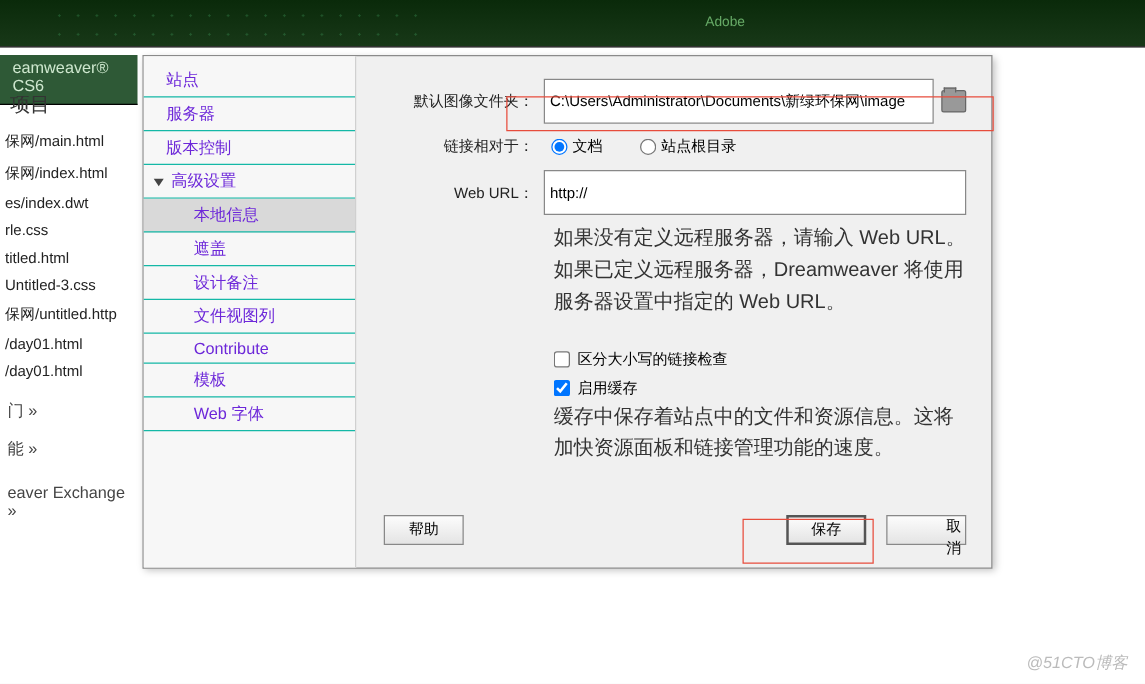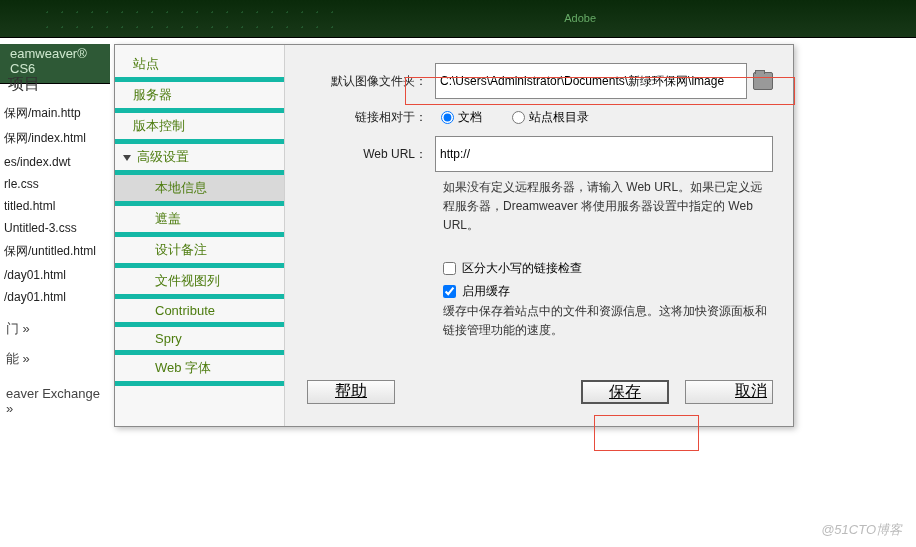--- a/index.html
+++ b/index.html
@@ -11,65 +11,65 @@
 .leftcol { position: absolute; left: 0; top: 68px; width: 113px; }
 .leftcol h3 { font-size: 16px; font-weight: normal; padding: 6px 8px; color: #333; }
 .leftcol .item { padding: 4px 4px; font-size: 12px; color: #222; border-bottom: 0; }
 .leftcol .spacer { height: 6px; }
 .leftcol .brk { color: #444; font-size: 13px; padding: 6px 6px; }
 .modal { position: absolute; left: 114px; top: 44px; width: 680px; background: #f0f0f0; border: 1px solid #8a8a8a; box-shadow: 2px 2px 6px rgba(0,0,0,.25); }
 .titlebar { height: 26px; background: #fff; border-bottom: 1px solid #ccc; display: flex; align-items: center; padding: 0 8px; font-size: 14px; color: #222; }
 .closex { margin-left: auto; font-size: 16px; color: #333; cursor: pointer; padding: 0 4px; }
 .body { display: flex; }
 .nav { width: 170px; background: #f7f7f7; border-right: 1px solid #d0d0d0; padding-top: 6px; padding-bottom: 40px; }
-.navitem { padding: 4px 10px 4px 30px; color: #4d7c0f; border-bottom: 5px solid #14b8a6; cursor: pointer; font-size: 13px; }
+.navitem { padding: 4px 10px 4px 30px; color: #6d28d9; border-bottom: 1px solid #14b8a6; cursor: pointer; font-size: 13px; }
 .navitem.lvl1 { padding-left: 18px; }
 .navitem.expand { padding-left: 8px; }
 .navitem.sel { background: #d9d9d9; }
 .navitem.sub { padding-left: 40px; }
 .arrow { display: inline-block; width: 0; height: 0; border-left: 4px solid transparent; border-right: 4px solid transparent; border-top: 6px solid #444; margin-right: 6px; vertical-align: middle; }
 .form { flex: 1; padding: 18px 20px 18px 10px; position: relative; }
 .row { display: flex; align-items: center; margin-bottom: 10px; }
 .lbl { width: 140px; text-align: right; padding-right: 8px; color: #222; }
 .inp { flex: 1; height: 36px; border: 1px solid #888; background: #fff; padding: 1px 4px; font-size: 12px; }
 .foldericon { width: 20px; height: 18px; margin-left: 6px; background: #999; border: 1px solid #666; border-radius: 2px; position: relative; cursor: pointer; }
 .foldericon::before { content: ""; position: absolute; top: -3px; left: 1px; width: 8px; height: 3px; background: #999; border: 1px solid #666; border-bottom: none; }
 .radio { margin-left: 6px; }
 .radiolbl { margin: 0 24px 0 4px; }
-.hint { margin-left: 148px; color: #333; font-size: 12px; line-height: 1.6; margin-top: -4px; margin-bottom: 24px; }
+.hint { margin-left: 148px; color: #333; font-size: 16px; line-height: 1.6; margin-top: -4px; margin-bottom: 24px; }
 .chk { margin-left: 148px; margin-bottom: 6px; }
 .chk input { margin-right: 6px; vertical-align: middle; }
 .btnrow { display: flex; margin-top: 40px; padding-left: 12px; }
-.btn { width: 88px; height: 24px; border: 1px solid #888; background: linear-gradient(#fcfcfc,#e4e4e4); cursor: pointer; font-size: 16px; text-decoration: underline; }
+.btn { width: 64px; height: 24px; border: 1px solid #888; background: linear-gradient(#fcfcfc,#e4e4e4); cursor: pointer; font-size: 12px; }
 .btn.primary { border: 2px solid #555; }
 .btnrow .gap { flex: 1; }
 .btnrow .btn + .btn { margin-left: 16px; padding-left: 44px; }
 .redbox1 { position: absolute; border: 1px solid #e74c3c; pointer-events: none; }
 .rb-a { left: 405px; top: 77px; width: 390px; height: 28px; }
 .rb-b { left: 594px; top: 415px; width: 105px; height: 36px; }
 .watermark { position: absolute; right: 14px; bottom: 8px; color: #bbb; font-size: 13px; font-style: italic; }
 </style>
 </head>
 <body>
 
 <div class="topbar">
   <div class="dots"></div>
   <span class="adobe">Adobe</span>
 </div>
 <div class="brand">eamweaver® CS6</div>
 
 <div class="leftcol">
   <h3>项目</h3>
-  <div class="item">保网/main.http</div>
+  <div class="item">保网/main.html</div>
   <div class="item">保网/index.html</div>
   <div class="item">es/index.dwt</div>
   <div class="item">rle.css</div>
   <div class="item">titled.html</div>
   <div class="item">Untitled-3.css</div>
-  <div class="item">保网/untitled.html</div>
+  <div class="item">保网/untitled.http</div>
   <div class="item">/day01.html</div>
   <div class="item">/day01.html</div>
   <div class="spacer"></div>
   <div class="brk">门 »</div>
   <div class="brk">能 »</div>
   <div class="spacer"></div>
   <div class="brk">eaver Exchange »</div>
 </div>
 
 <div class="modal">
@@ -77,21 +77,21 @@
     <div class="nav">
       <div class="navitem lvl1">站点</div>
       <div class="navitem lvl1">服务器</div>
       <div class="navitem lvl1">版本控制</div>
       <div class="navitem expand"><span class="arrow"></span><span>高级设置</span></div>
       <div class="navitem sub sel">本地信息</div>
       <div class="navitem sub">遮盖</div>
       <div class="navitem sub">设计备注</div>
       <div class="navitem sub">文件视图列</div>
       <div class="navitem sub">Contribute</div>
-      <div class="navitem sub">Spry</div>
+      <div class="navitem sub">模板</div>
       <div class="navitem sub">Web 字体</div>
     </div>
 
     <div class="form">
       <div class="row">
         <span class="lbl">默认图像文件夹：</span>
         <input class="inp" value="C:\Users\Administrator\Documents\新绿环保网\image" style="">
         <div class="foldericon"></div>
       </div>
       <div class="row">

